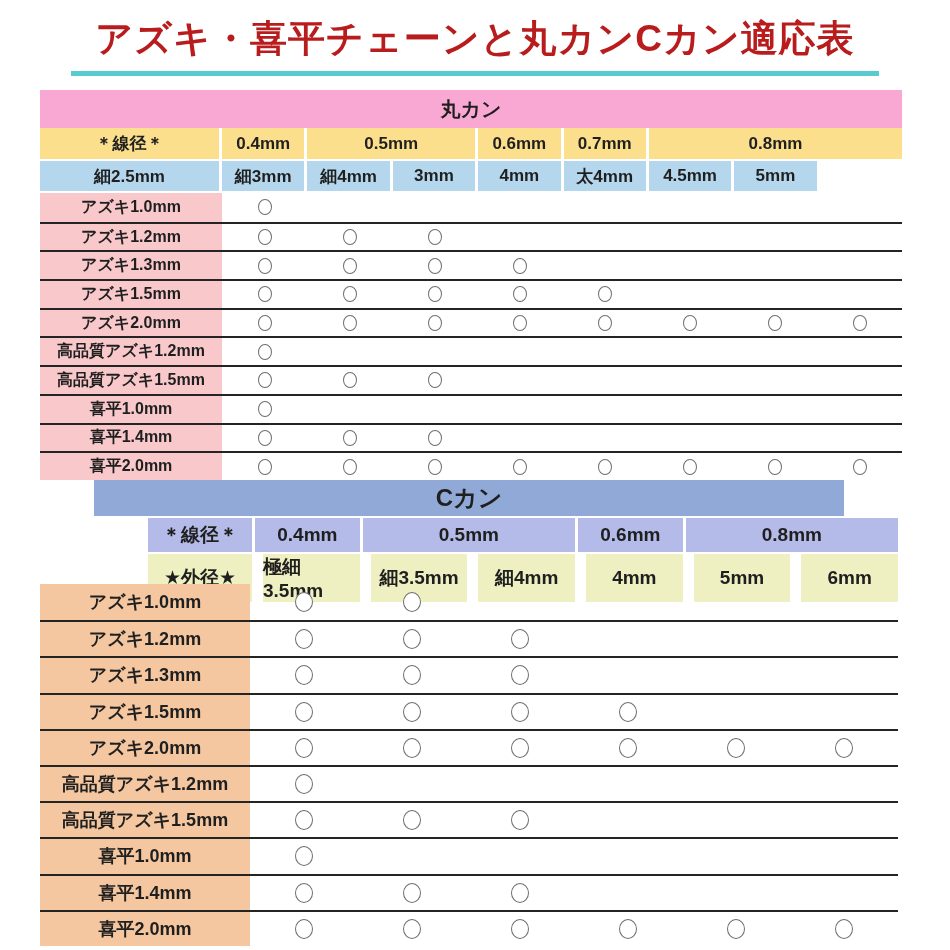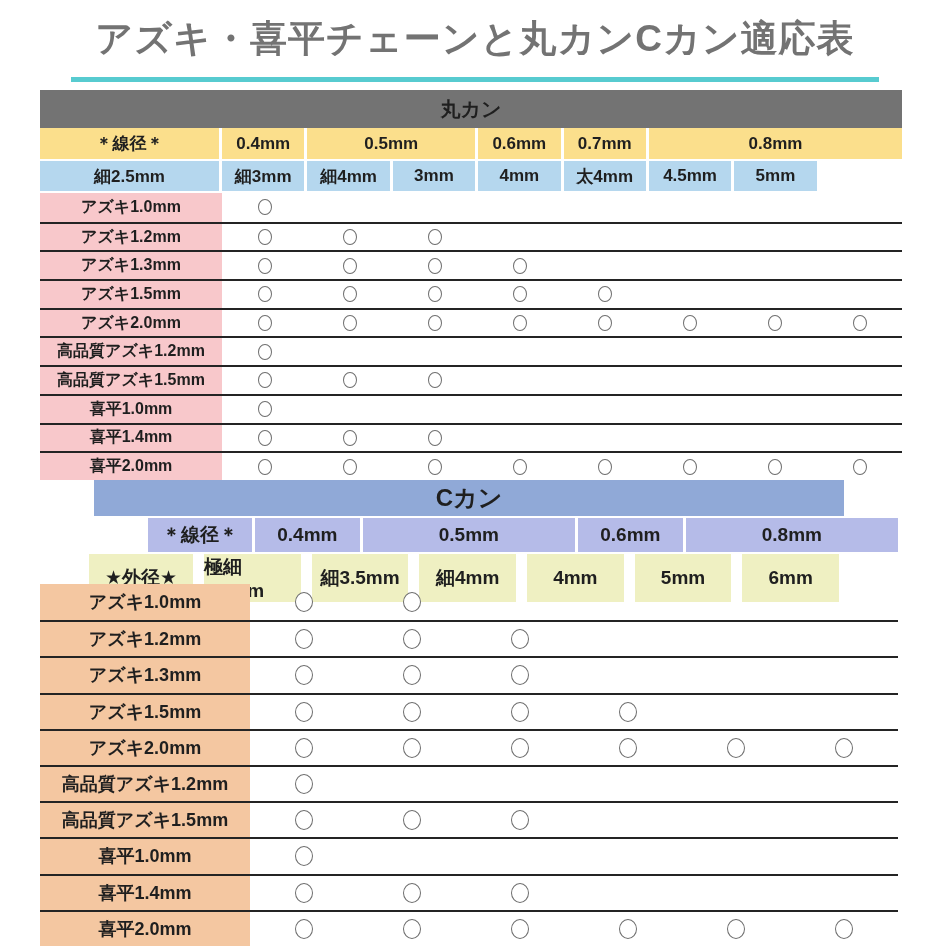--- a/index.html
+++ b/index.html
@@ -12,33 +12,33 @@
     color: #1f1f1f;
   }
 
   
   .title-wrap { position: absolute; top: 14px; left: 0; width: 100%; text-align: center; }
   .title-inner {
     display: inline-block;
     font-size: 37px;
     letter-spacing: 1px;
     white-space: nowrap;
-    color: #737373;
+    color: #b91c1c;
     border-bottom: 5px solid #57cbd0;
-    padding: 0 24px 13px 24px;
+    padding: 0 24px 7px 24px;
   }
 
   
   .tbl { position: absolute; }
   .t-title { text-align: center; display: flex; align-items: center; justify-content: center; }
   .cell { display: flex; align-items: center; justify-content: center; }
 
   
   #t1 { left: 40px; top: 90px; width: 862px; }
-  #t1 .t-title { height: 38px; background: #737373; font-size: 20px; }
+  #t1 .t-title { height: 38px; background: #f9a8d4; font-size: 20px; }
   #t1 .wire-row {
     display: grid; grid-template-columns: 179px repeat(8, 1fr);
     column-gap: 3px; height: 31px; font-size: 17px;
   }
   #t1 .wire-row .cell { background: #fbdf8c; }
   #t1 .outer-row {
     display: grid; grid-template-columns: 179px repeat(8, 1fr);
     column-gap: 3px; height: 30px; margin-top: 2px; font-size: 17px;
   }
   #t1 .outer-row .cell { background: #b5d7ee; }
@@ -63,21 +63,21 @@
   }
   #t2 .wire-row {
     display: grid; grid-template-columns: 104px repeat(6, 1fr);
     column-gap: 3px; height: 34px; margin-top: 2px;
     margin-left: 108px; width: 750px; font-size: 19px;
   }
   #t2 .wire-row .cell { background: #b5bbe8; }
   #t2 .outer-row {
     display: grid; grid-template-columns: 104px repeat(6, 1fr);
     column-gap: 11px; height: 28px; margin-top: 2px;
-    margin-left: 49px; width: 750px; font-size: 19px;
+    margin-left: 108px; width: 750px; font-size: 19px;
   }
   #t2 .outer-row .cell { background: #eff0c2; }
   #t2 .rows { margin-top: 2px; }
   #t2 .data-row {
     display: grid; grid-template-columns: 210px repeat(6, 108px);
     height: 36.2px; align-items: center;
   }
   #t2 .data-row + .data-row { border-top: 2px solid #242424; }
   #t2 .row-label {
     background: #f4c7a1; align-self: stretch;

